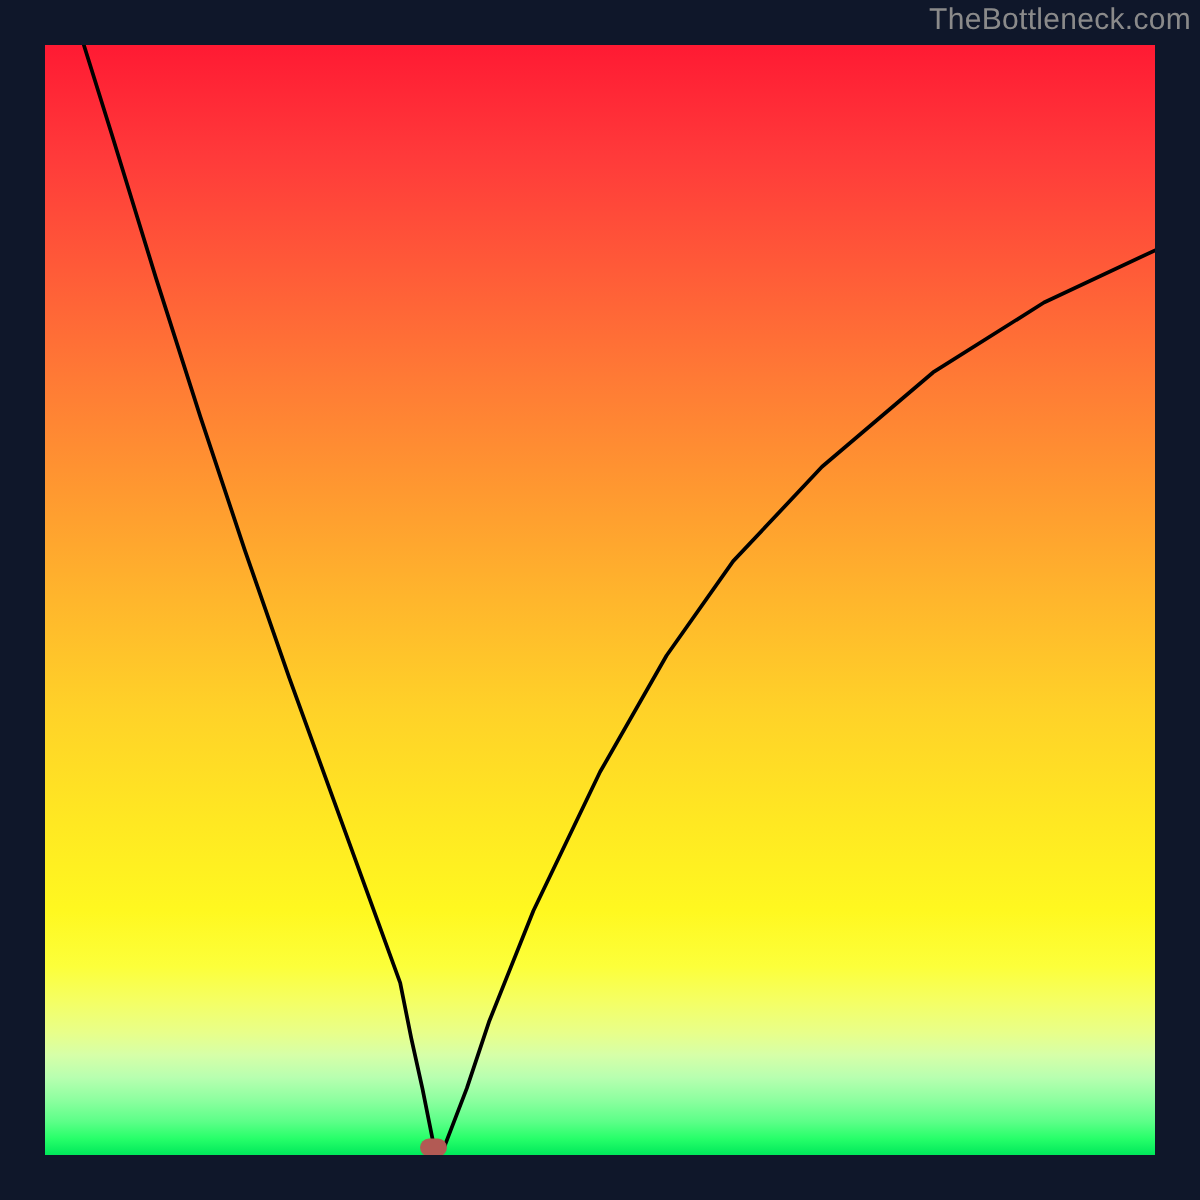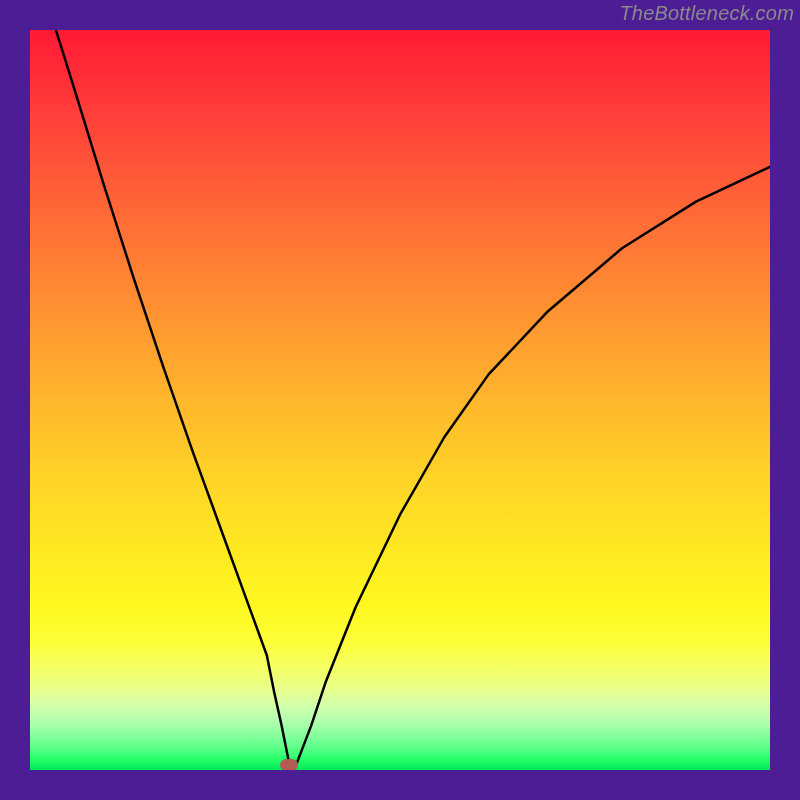--- a/index.html
+++ b/index.html
@@ -8,22 +8,21 @@
     width: 800px;
     height: 800px;
     overflow: hidden;
     background: #000;
     font-family: Arial, Helvetica, sans-serif;
   }
   .frame {
     position: relative;
     width: 800px;
     height: 800px;
-    background: #4c1d95;
-    font-style: italic;
+    background: #0f172a;
   }
   .plot {
     position: absolute;
     left: 30px;
     top: 30px;
     width: 740px;
     height: 740px;
     
     background:
       linear-gradient(to bottom,

